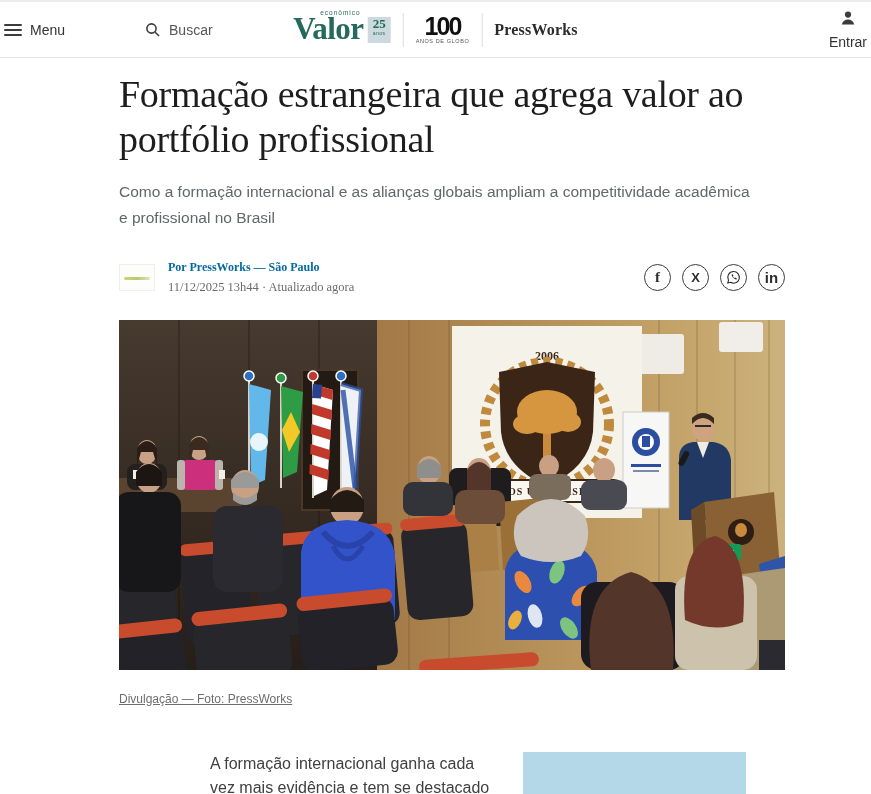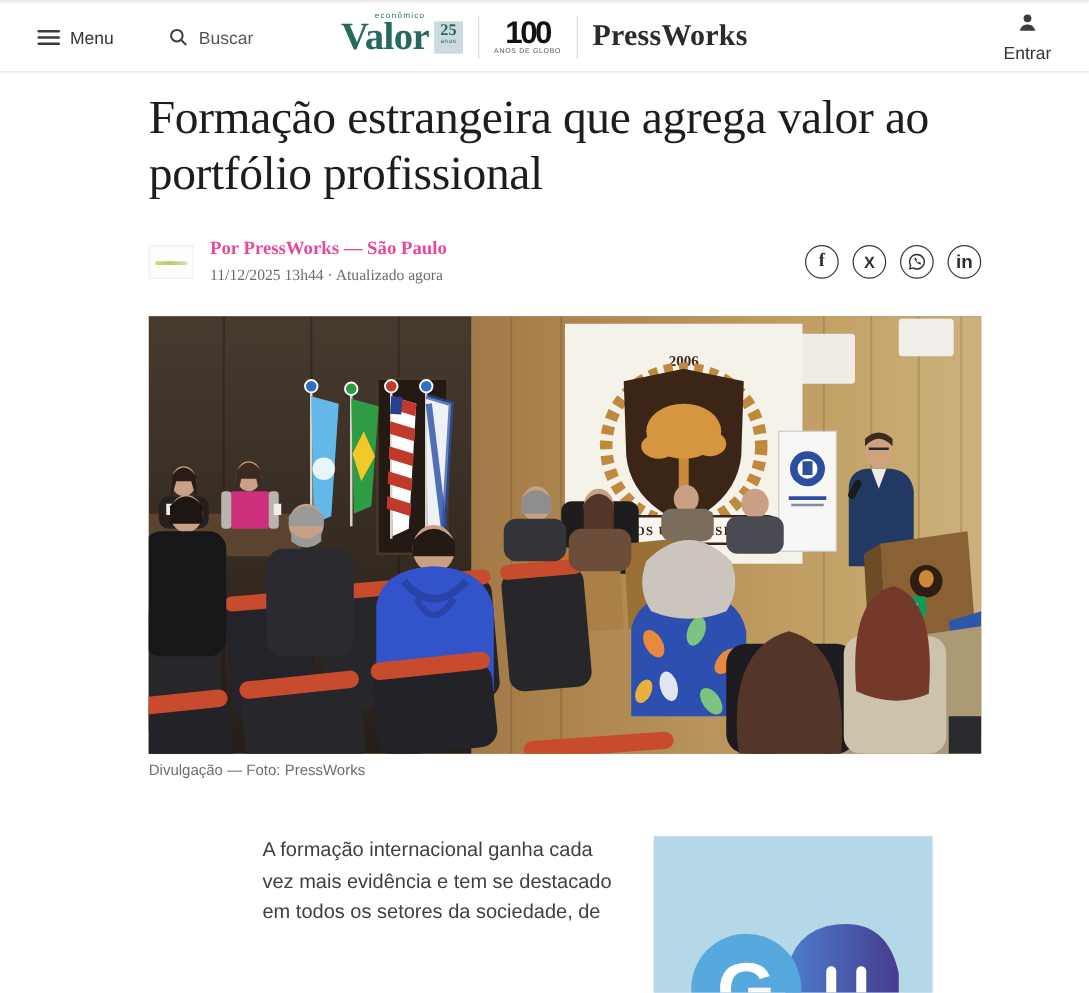--- a/index.html
+++ b/index.html
@@ -2,21 +2,21 @@
 <html><head>
 <meta charset="utf-8">
 <style>
   * { margin:0; padding:0; box-sizing:border-box; }
   html,body { width:871px; height:794px; overflow:hidden; background:#fff;
     font-family:"Liberation Sans", sans-serif; }
   body { border-top:2px solid #ececec; }
 
   
   .header { position:relative; height:56px; background:#fff;
-    border-bottom:1px solid #e6e6e6; display:flex; align-items:center; padding:0 30px; }
+    border-bottom:1px solid #e6e6e6; display:flex; align-items:center; padding:0 4px;gap:36px; }
   .hgroup { display:flex; align-items:center; gap:8px; cursor:pointer; }
   .hamburger { width:18px; display:flex; flex-direction:column; gap:3px; }
   .hamburger span { height:2px; background:#3c3c3c; border-radius:1px; }
   .hlabel { font-size:14px; color:#333; }
   .search-group { margin-left:44px; }
   .search-label { color:#555; }
   .brand { position:absolute; left:50%; top:50%; transform:translate(-50%,-50%);
     display:flex; align-items:center; gap:12px; white-space:nowrap; }
   .valor-wrap { position:relative; display:flex; align-items:flex-end; gap:4px; }
   .valor-main { font-family:"Liberation Serif", serif; font-weight:bold;
@@ -27,49 +27,49 @@
     flex-direction:column; align-items:center; justify-content:flex-start; }
   .badge25 .n { font-family:"Liberation Serif", serif; font-weight:bold;
     font-size:13px; color:#26695e; line-height:1; }
   .badge25 .s { font-size:5px; color:#26695e; letter-spacing:0.5px; }
   .vdiv { width:1px; height:34px; background:#ddd; }
   .globo100 { display:flex; flex-direction:column; align-items:center; }
   .globo100 .n { font-weight:800; font-size:25px; line-height:0.9; color:#111;
     letter-spacing:-2px; font-family:"Liberation Sans", sans-serif; }
   .globo100 .s { font-size:5.5px; color:#555; letter-spacing:0.6px; margin-top:1px; }
   .partner { font-family:"Liberation Serif", serif; font-weight:bold;
-    font-size:24px; color:#2b2b2b; letter-spacing:0.2px; }
+    font-size:16px; color:#2b2b2b; letter-spacing:0.2px; }
   .login { margin-left:auto; display:flex; align-items:center; gap:7px; cursor:pointer;flex-direction:column; }
 
   
   .container { width:666px; margin-left:119px; }
   .headline { font-family:"Liberation Serif", serif; font-weight:normal;
     font-size:38px; line-height:1.19; color:#1d1d1d; margin-top:14px;
     letter-spacing:-0.3px; width:648px; }
   .deck { margin-top:17px; font-size:15.5px; line-height:1.65; color:#63666a; width:640px; }
 
   .byline-row { margin-top:29px; display:flex; align-items:center; }
   .avatar { width:36px; height:27px; background:#fdfdfb; border:1px solid #f0efec;
     position:relative; overflow:hidden; }
   .avatar .line { position:absolute; left:4px; right:4px; top:12px; height:3px;
     background:linear-gradient(90deg,#d8d27a,#b9c96a,#e4e0c2); border-radius:2px; }
   .byline-text { margin-left:13px; }
   .byline-author { font-family:"Liberation Serif", serif; font-weight:bold;
-    font-size:15px; color:#ec4899; }
+    font-size:12px; color:#0369a1; }
   .byline-date { font-family:"Liberation Serif", serif; font-size:12.5px;
     color:#6b6b6b; margin-top:5px; }
   .share { margin-left:auto; display:flex; gap:11px; }
   .share-btn { width:27px; height:27px; border:1.6px solid #3c3c3c; border-radius:50%;
     display:flex; align-items:center; justify-content:center; cursor:pointer;
     color:#2e2e2e; background:#fff; }
   .share-btn .glyph { font-size:13px; font-weight:bold; line-height:1; }
   .share-btn .glyph.serif { font-family:"Liberation Serif", serif; font-size:15px; }
 
   .hero { margin-top:25px; width:666px; height:350px; display:block; background:#9c7a4c; }
-  .caption { margin-top:6px; font-size:12px; color:#6d6d6d; }
+  .caption { margin-top:22px; font-size:12px; color:#6d6d6d;text-decoration:underline; }
 
   .body-section { margin-top:46px; display:flex; align-items:flex-start; }
   .body-par { margin-left:91px; width:280px; font-size:16px; line-height:1.53;
     color:#404040; }
   .logo-box { margin-left:auto; margin-right:39px; width:223px; height:150px;
     background:#b4d8e8; overflow:hidden; }
 </style>
 </head>
 <body>
 
@@ -115,20 +115,21 @@
       <path d="M2.8 15.5c0.8-3.4 3.3-5 6.2-5s5.4 1.6 6.2 5z" fill="#3c3c3c"></path>
     </svg>
     <span class="hlabel">Entrar</span>
   </div>
 </div>
 
 <div class="container">
 
   <h1 class="headline">Formação estrangeira que agrega valor ao portfólio profissional</h1>
 
+  <p class="deck">Como a formação internacional e as alianças globais ampliam a competitividade acadêmica e profissional no Brasil</p>
 
   <div class="byline-row">
     <div class="avatar">
         <div class="line"></div>
       </div>
     <div class="byline-text">
       <div class="byline-author">Por PressWorks — São Paulo</div>
       <div class="byline-date">11/12/2025 13h44 · Atualizado agora</div>
     </div>
     <div class="share">

